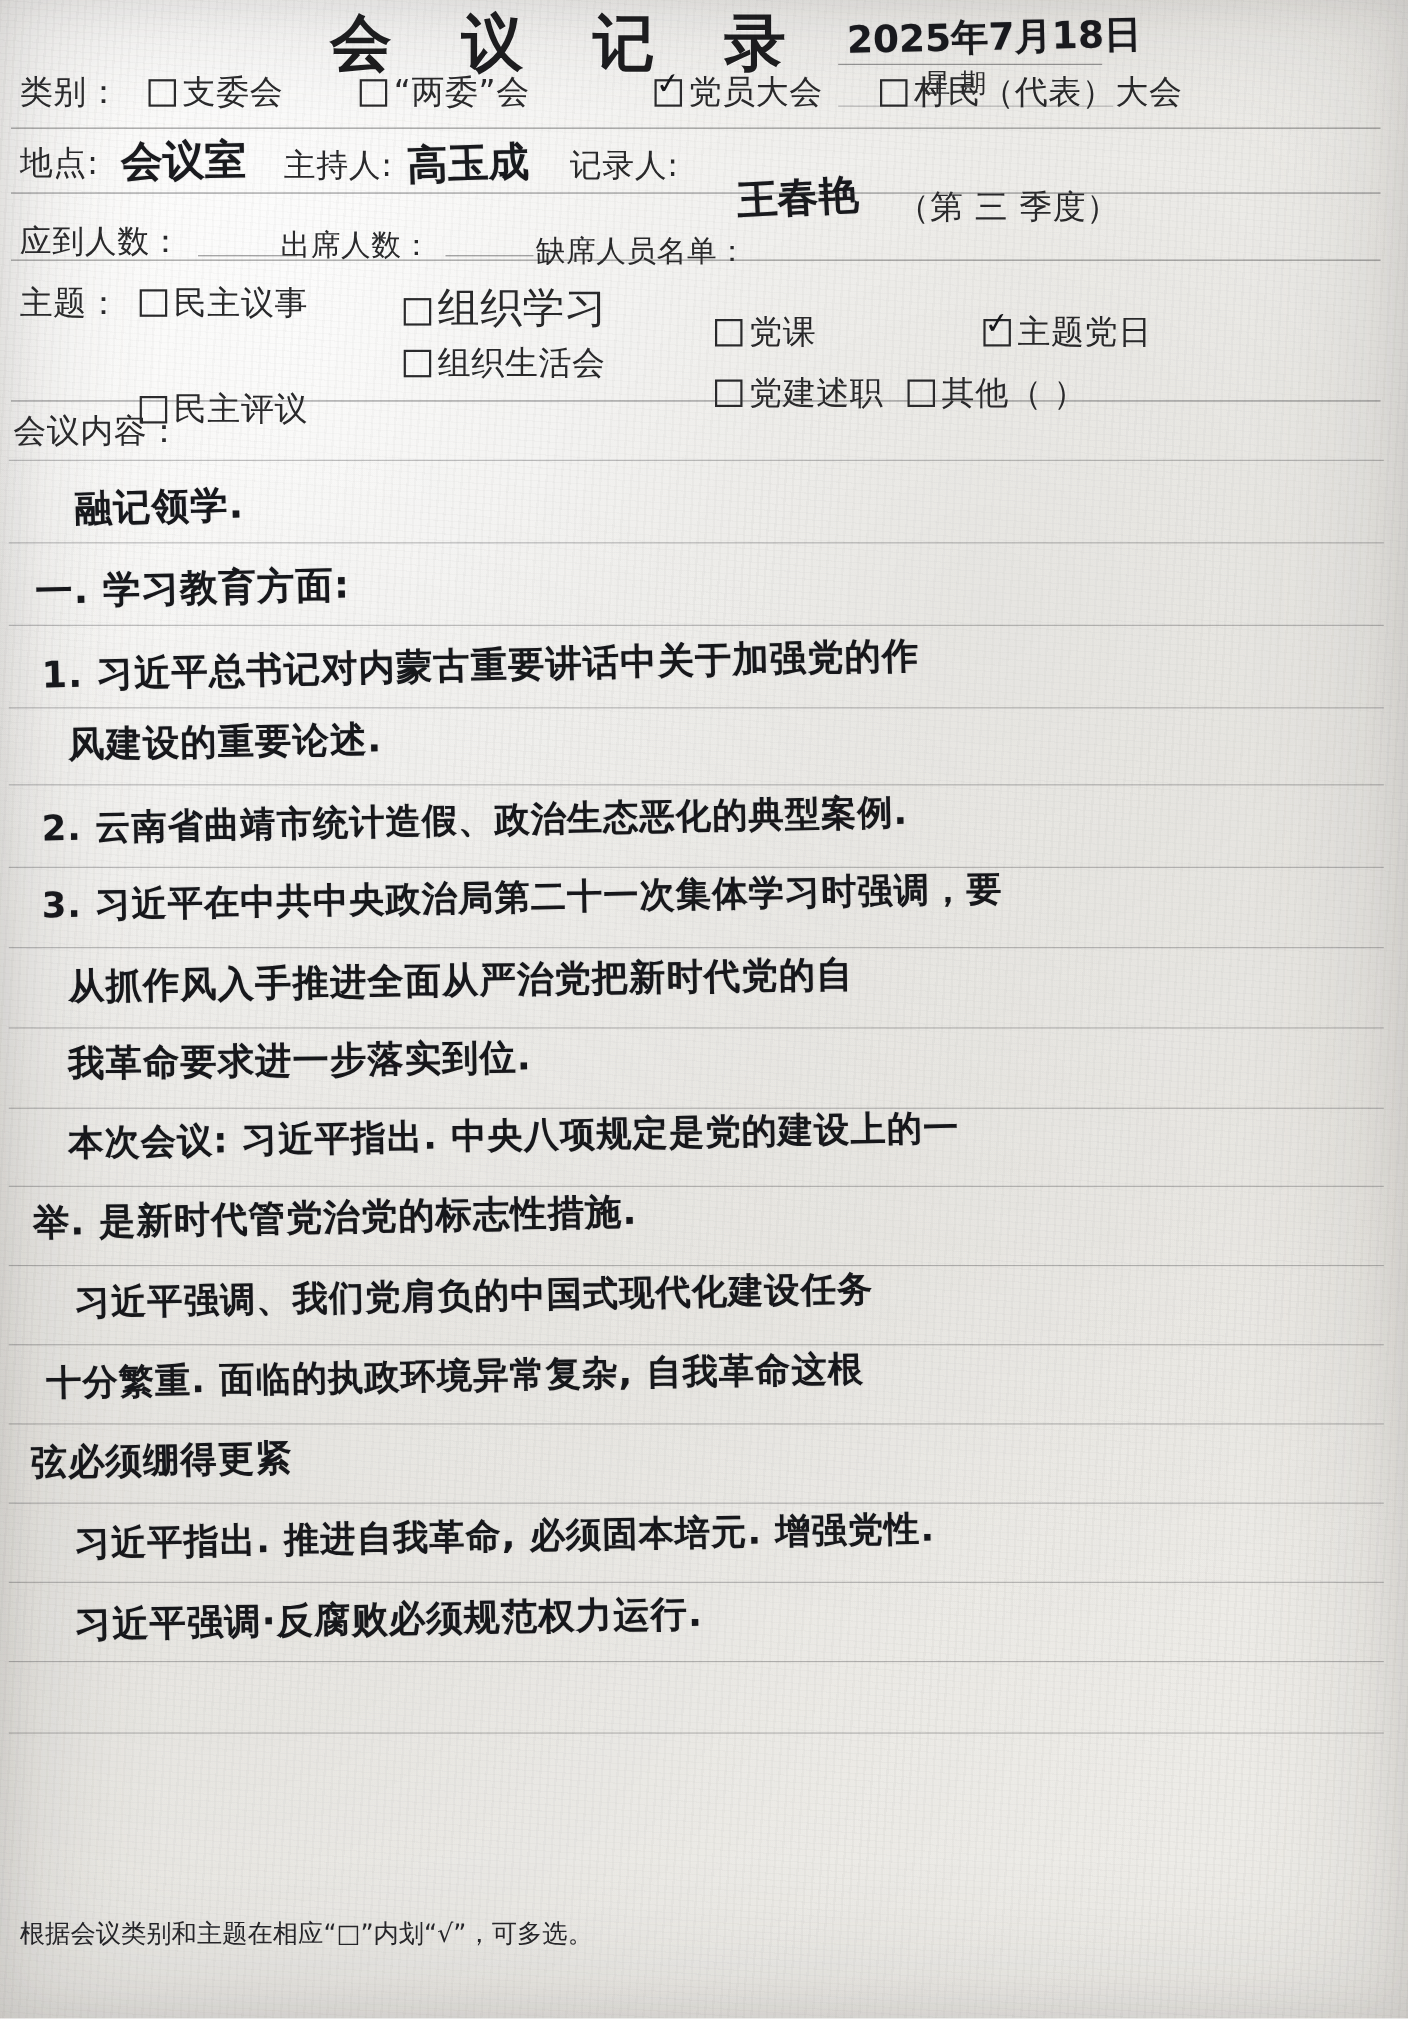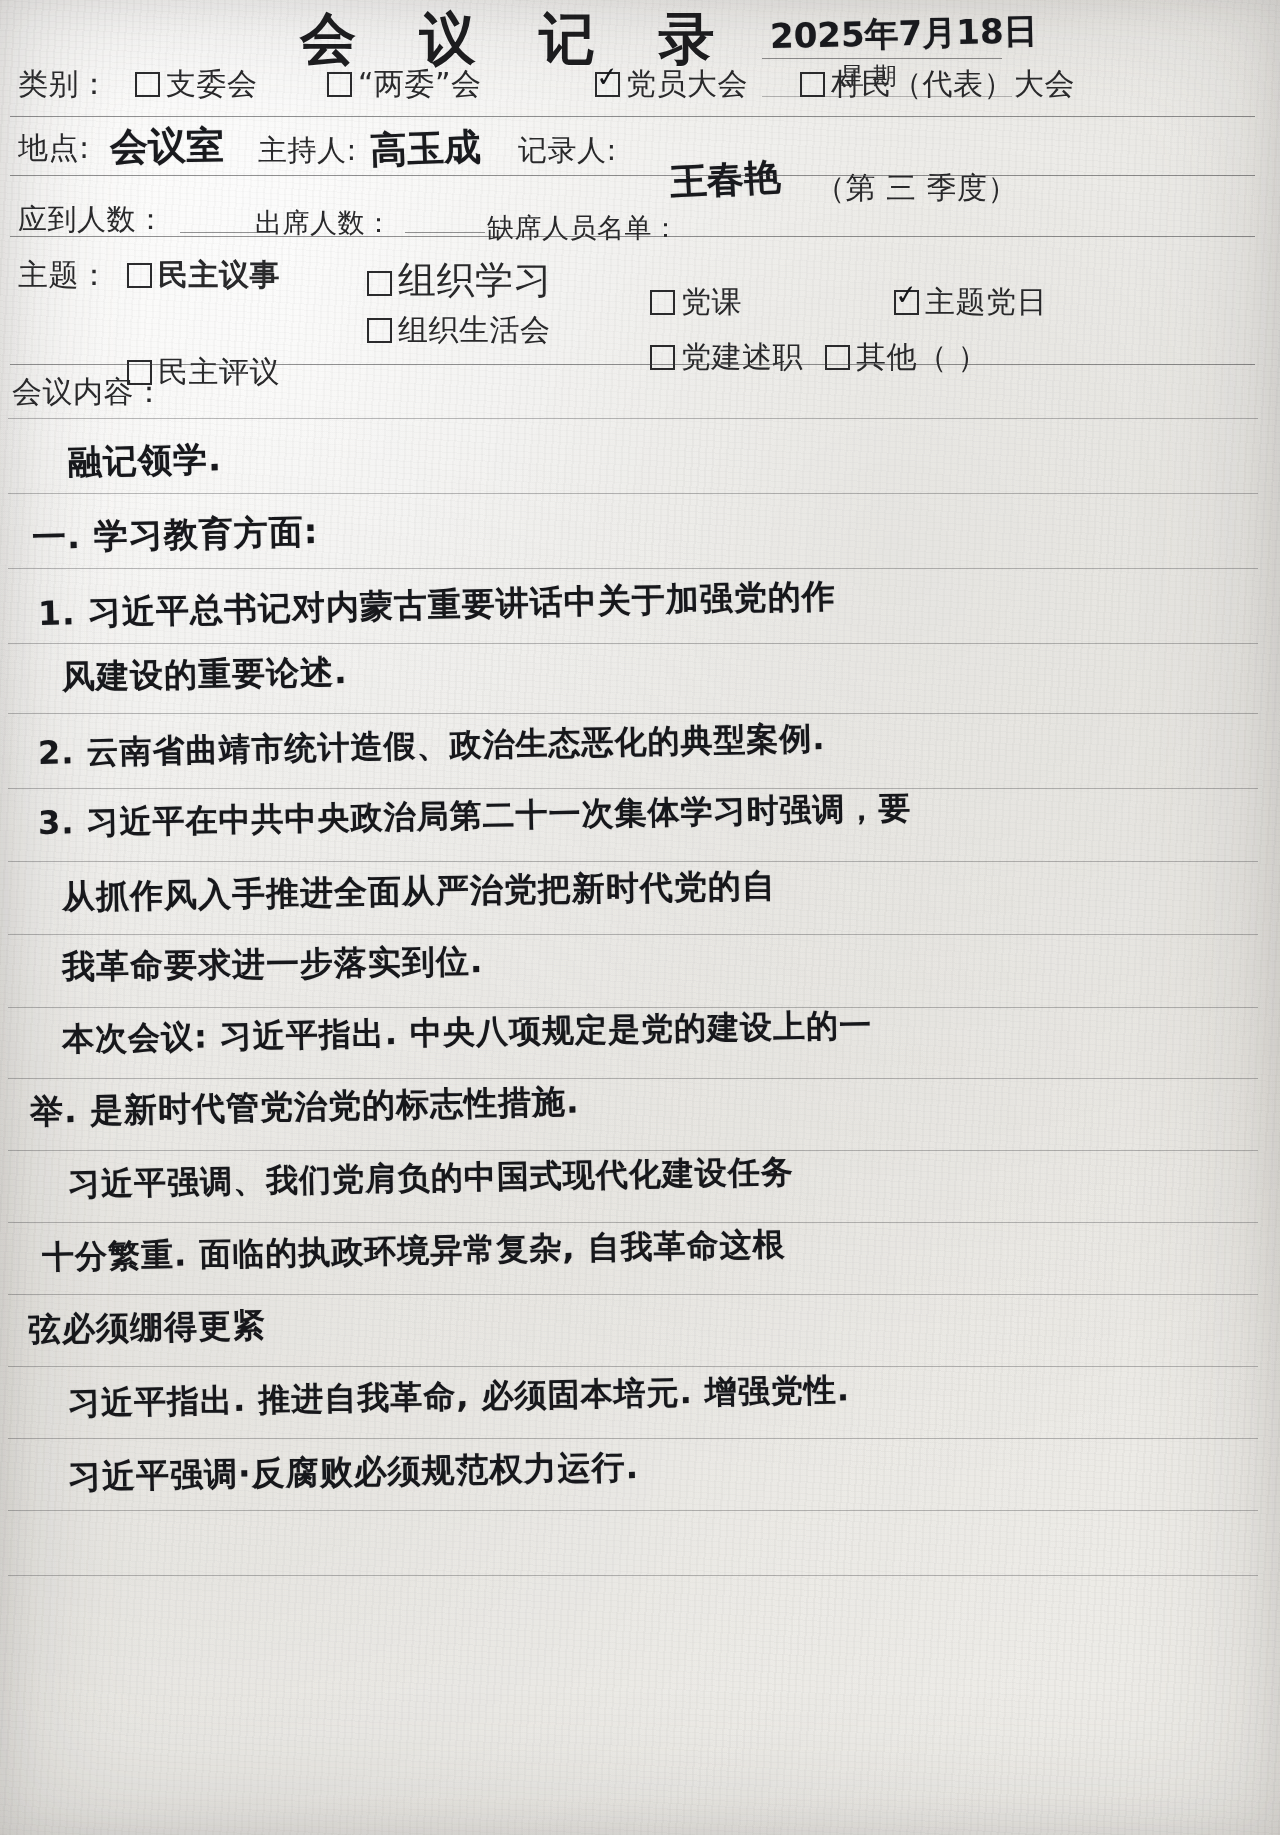--- a/index.html
+++ b/index.html
@@ -175,21 +175,21 @@
 
   <div class="printed" style="left:255px; top:205px; font-size:27px;">出席人数：</div>
   <div class="rule" style="left:405px; top:232px; width:80px;"></div>
 
   <div class="printed" style="left:487px; top:210px; font-size:27px;">缺席人员名单：</div>
 
   <div class="rule" style="left:10px; top:236px; width:1245px;"></div>
 
   <div class="printed" style="left:18px; top:255px; font-size:30px;">主题：</div>
 
-  <div class="printed" style="left:127px; top:255px; font-size:30px;font-weight:bold;">
+  <div class="printed" style="left:127px; top:255px; font-size:30px;">
     <span class="cb"></span><span>民主议事</span>
   </div>
   <div class="printed" style="left:367px; top:255px; font-size:38px;">
     <span class="cb"></span><span>组织学习</span>
   </div>
   <div class="printed" style="left:650px; top:282px; font-size:30px;">
     <span class="cb"></span><span>党课</span>
   </div>
   <div class="printed" style="left:848px; top:282px; font-size:30px;padding-left:46px;">
     <span class="cb checked"></span><span>主题党日</span>
@@ -239,13 +239,14 @@
   <div class="body-line" style="left:62px; top:875px; font-size:33px; transform:rotate(-0.9deg);">从抓作风入手推进全面从严治党把新时代党的自</div>
   <div class="body-line" style="left:62px; top:945px; font-size:33px; transform:rotate(-0.8deg);">我革命要求进一步落实到位.</div>
   <div class="body-line" style="left:62px; top:1018px; font-size:32px; transform:rotate(-1.0deg);">本次会议: 习近平指出. 中央八项规定是党的建设上的一</div>
   <div class="body-line" style="left:30px; top:1090px; font-size:33px; transform:rotate(-1.1deg);">举. 是新时代管党治党的标志性措施.</div>
   <div class="body-line" style="left:68px; top:1163px; font-size:32px; transform:rotate(-1.0deg);">习近平强调、我们党肩负的中国式现代化建设任务</div>
   <div class="body-line" style="left:42px; top:1236px; font-size:32px; transform:rotate(-1.0deg);">十分繁重. 面临的执政环境异常复杂, 自我革命这根</div>
   <div class="body-line" style="left:28px; top:1308px; font-size:33px; transform:rotate(-1.2deg);">弦必须绷得更紧</div>
   <div class="body-line" style="left:68px; top:1382px; font-size:32px; transform:rotate(-1.0deg);">习近平指出. 推进自我革命, 必须固本培元. 增强党性.</div>
   <div class="body-line" style="left:68px; top:1455px; font-size:33px; transform:rotate(-1.0deg);">习近平强调·反腐败必须规范权力运行.</div>
 
+  <div class="footer" style="left:18px; top:1742px;">根据会议类别和主题在相应“□”内划“√”，可多选。</div>
 </div>
 
 </body></html>

